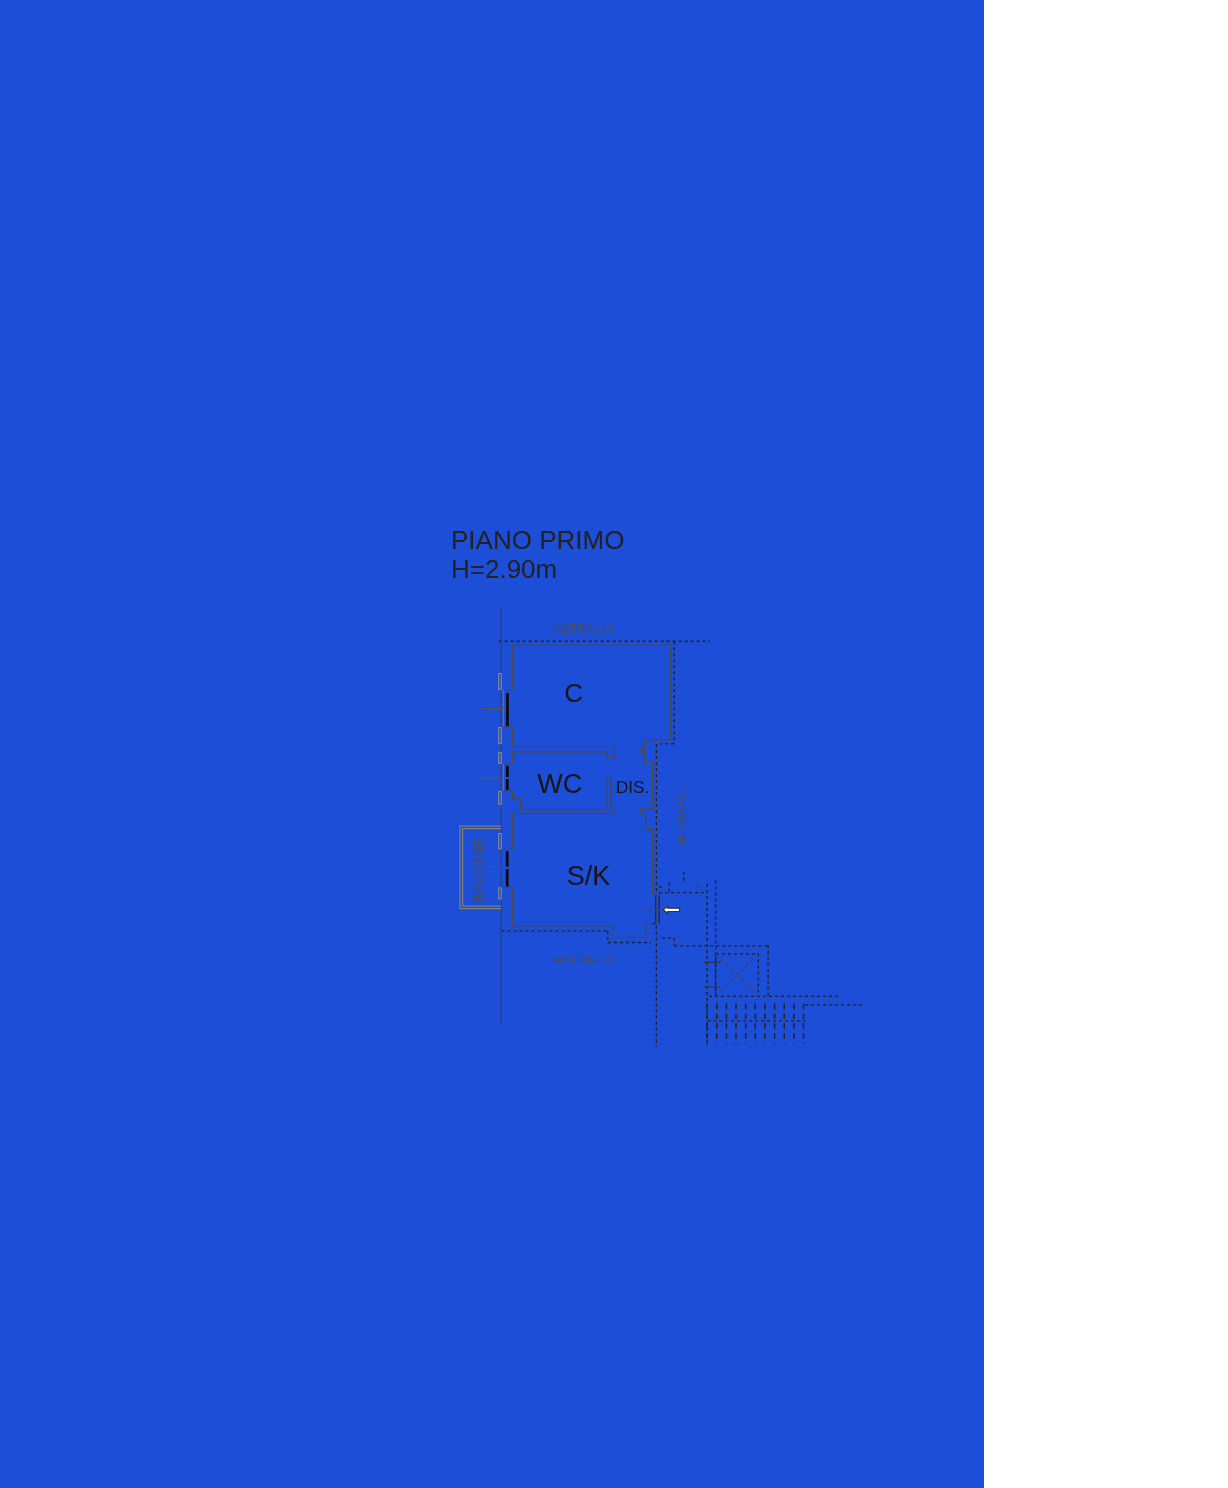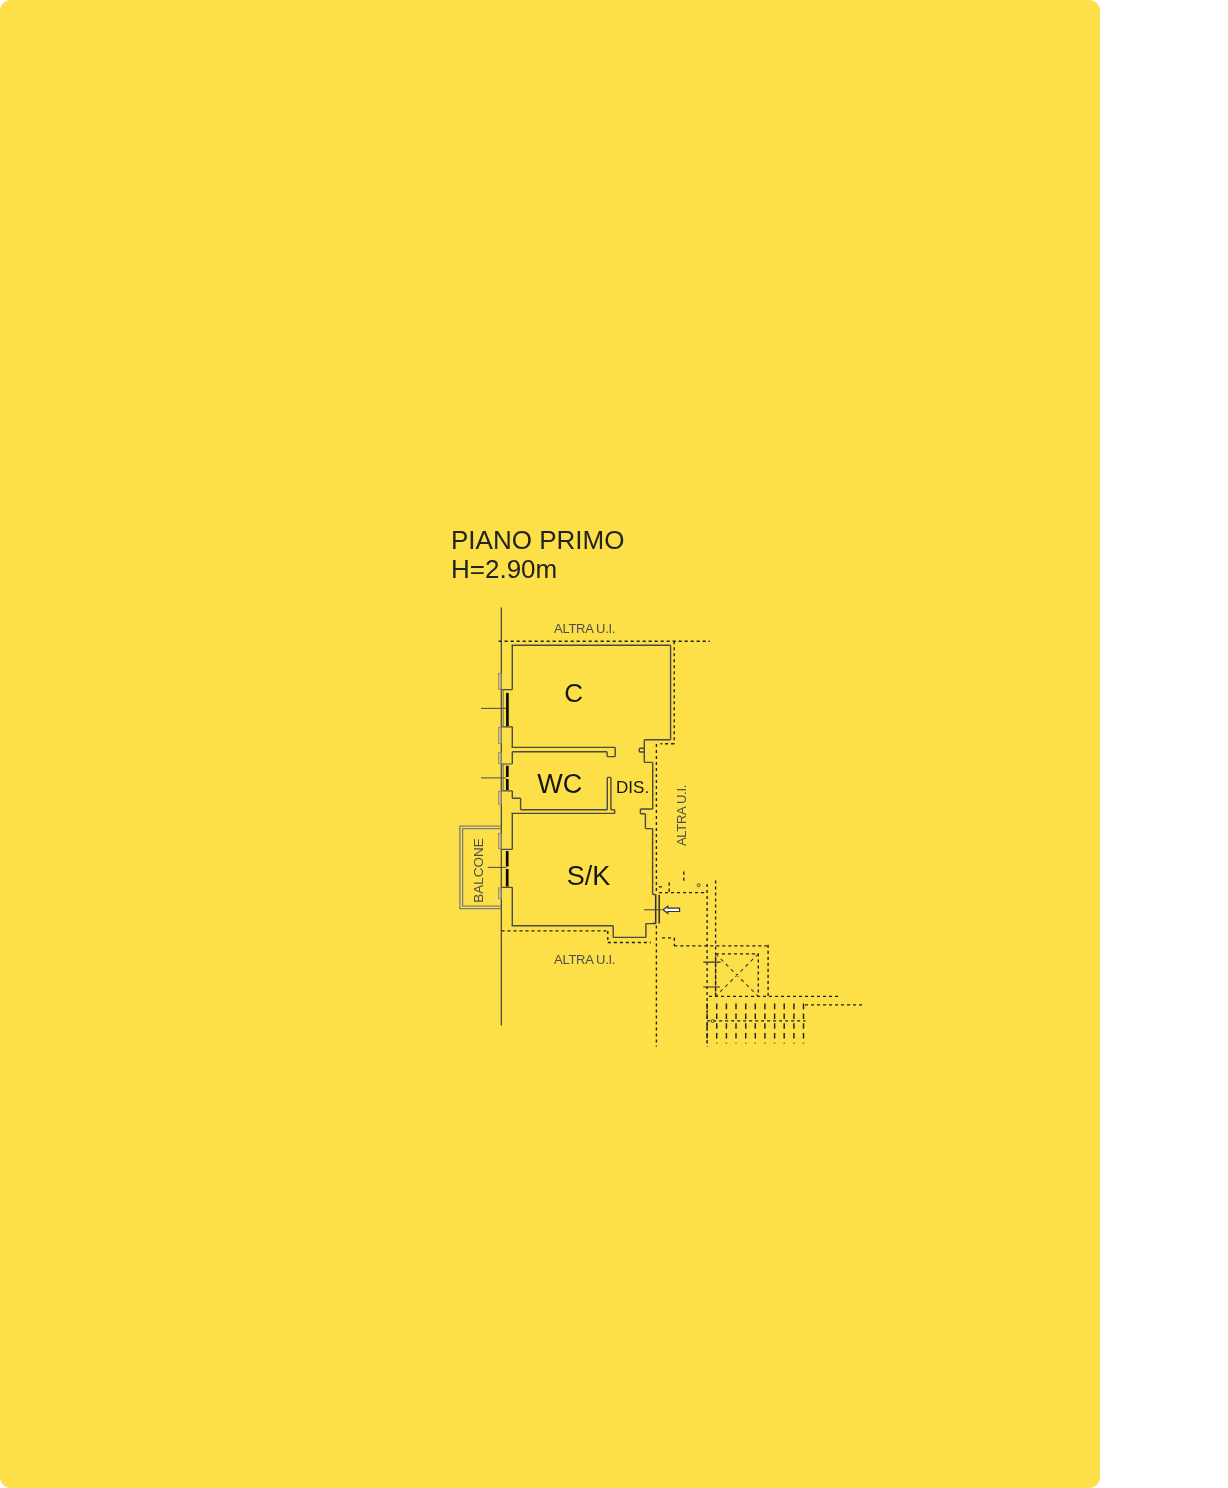--- a/index.html
+++ b/index.html
@@ -1,17 +1,17 @@
 <!DOCTYPE html>
 <html><head>
 <meta charset="utf-8">
 <title>Piano Primo</title>
 <style>
   html,body{margin:0;padding:0;background:#ffffff;}
-  .page{width:1100px;height:1488px;position:relative;background:#fde047;overflow:hidden;border-radius:11px;}
+  .page{width:984px;height:1488px;position:relative;background:#1d4ed8;overflow:hidden;}
   svg{position:absolute;top:0;left:0;}
   text{font-family:"Liberation Sans", sans-serif;}
 </style>
 </head>
 <body>
 <div class="page">
 <svg width="1228" height="1488" viewBox="0 0 1228 1488">
 
   <g>
     <text x="451" y="548.7" font-size="26" fill="#222">PIANO PRIMO</text>

